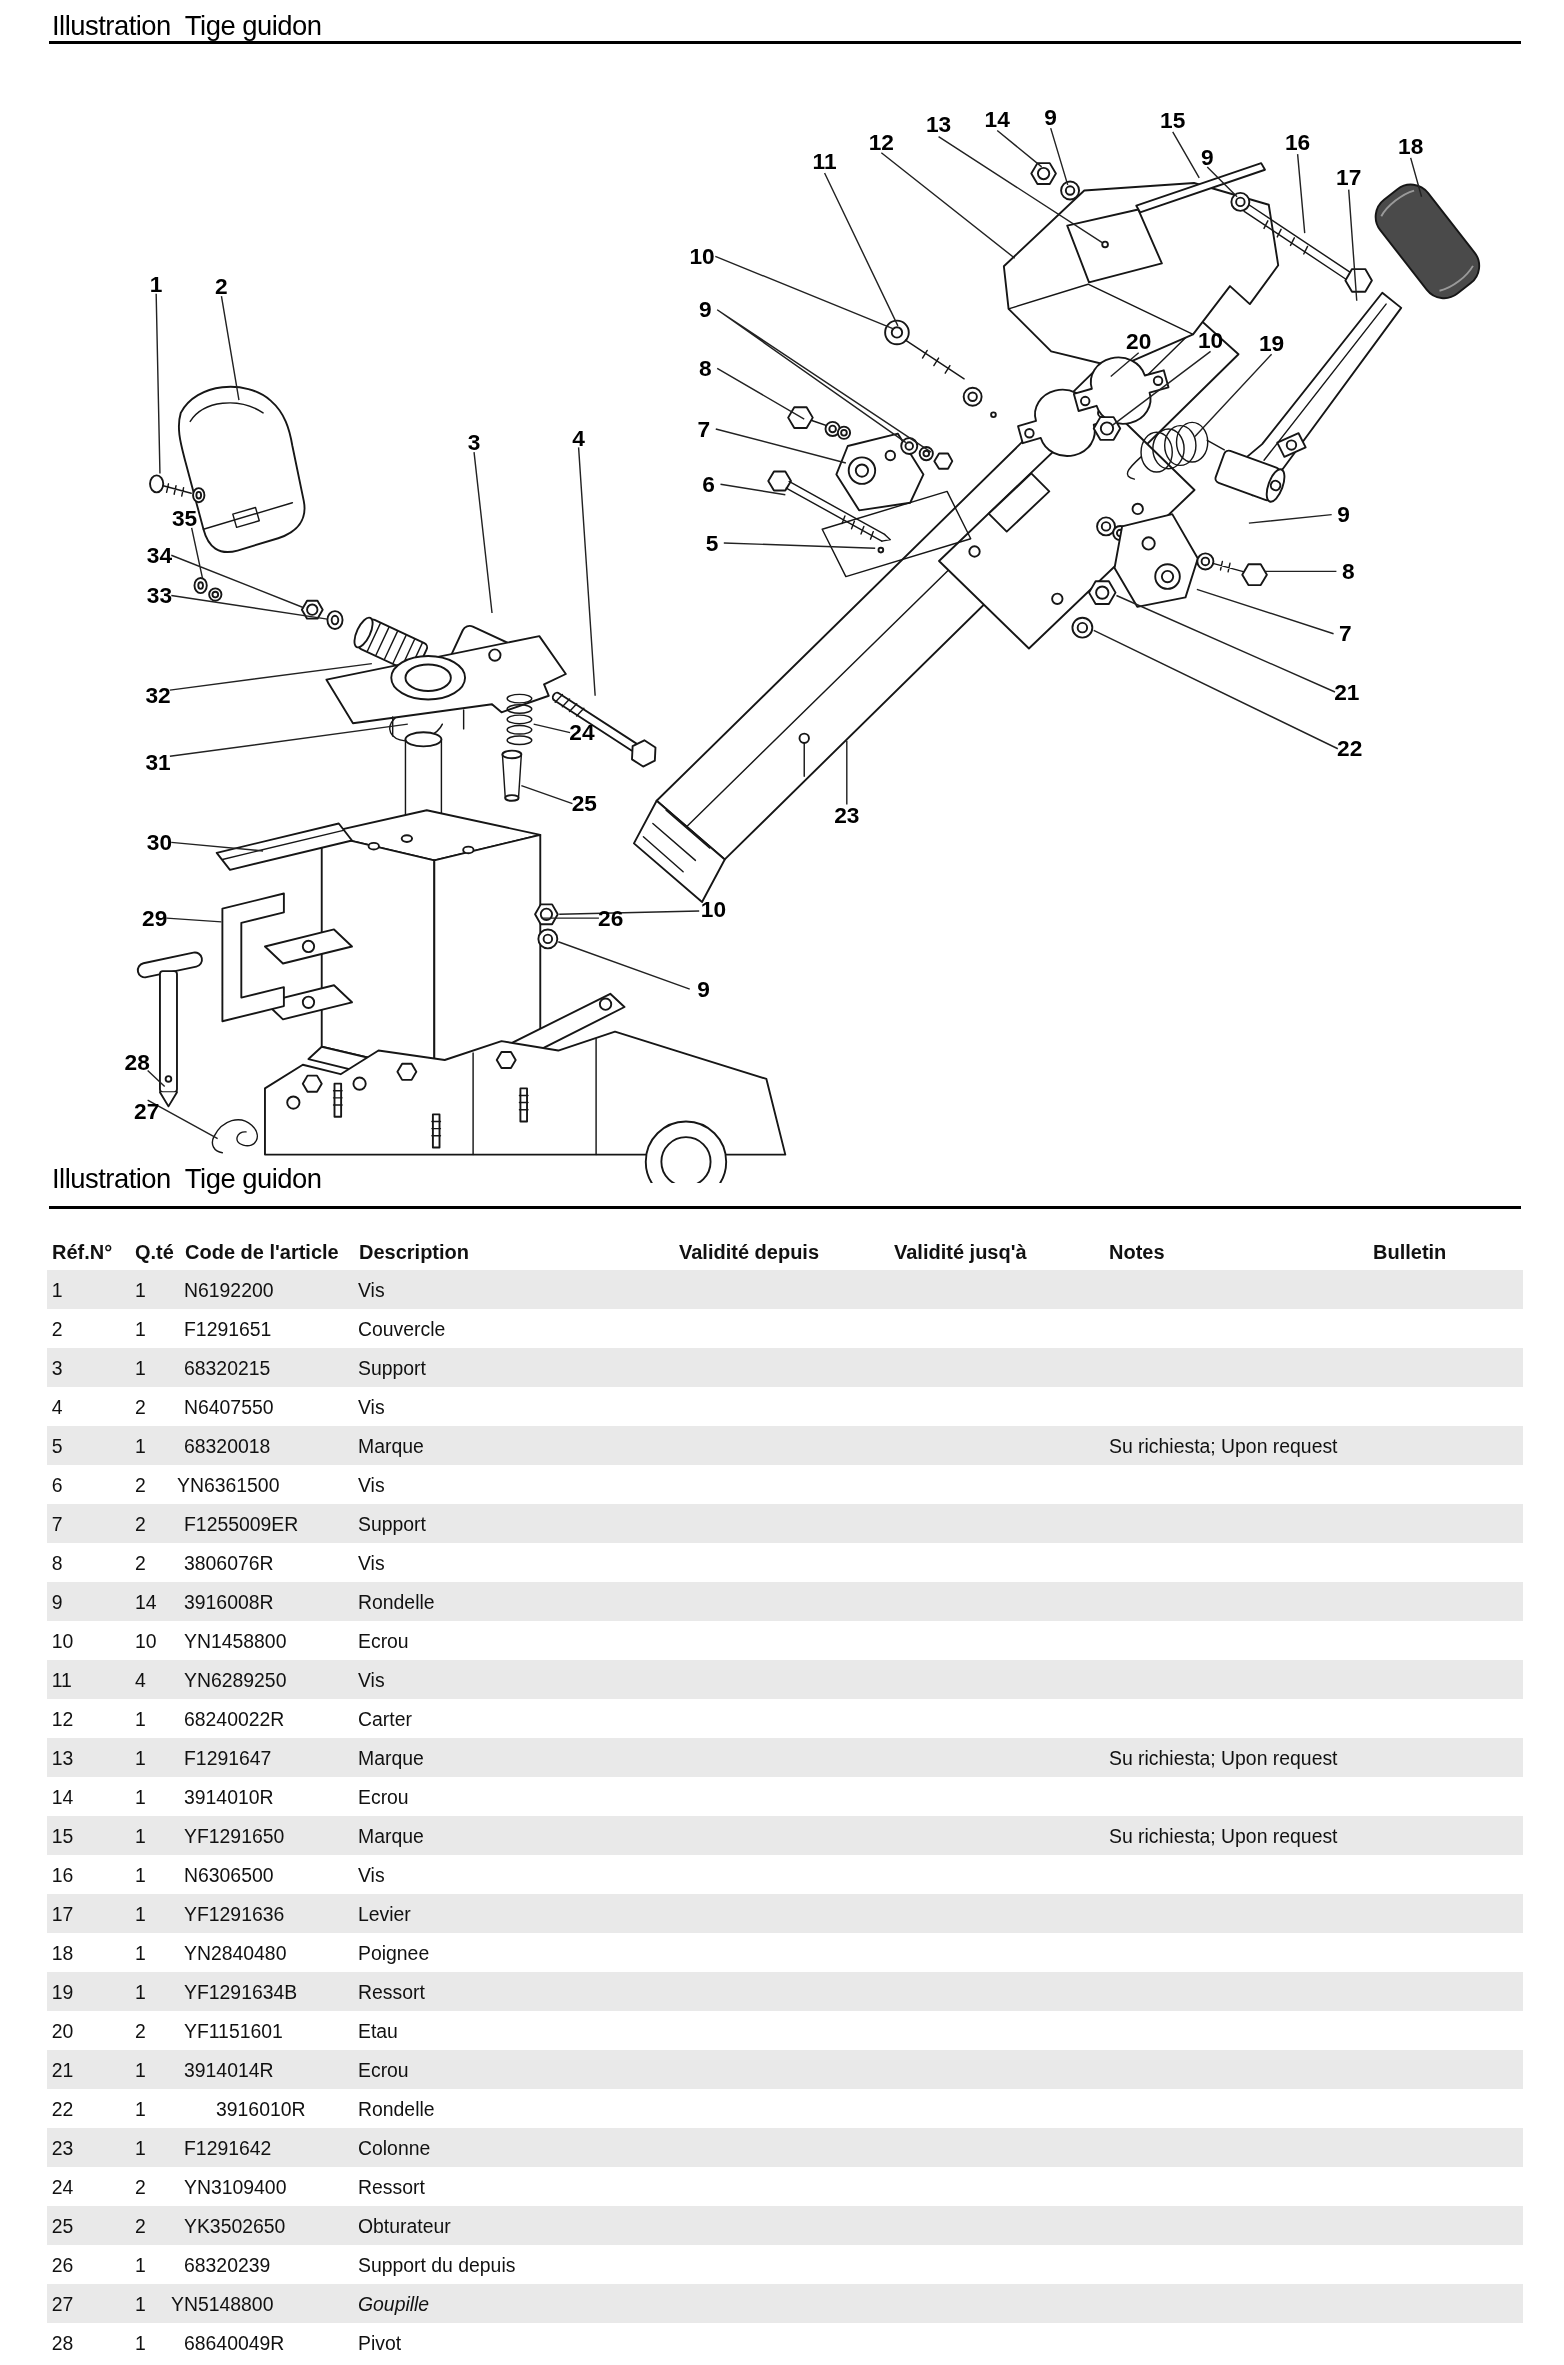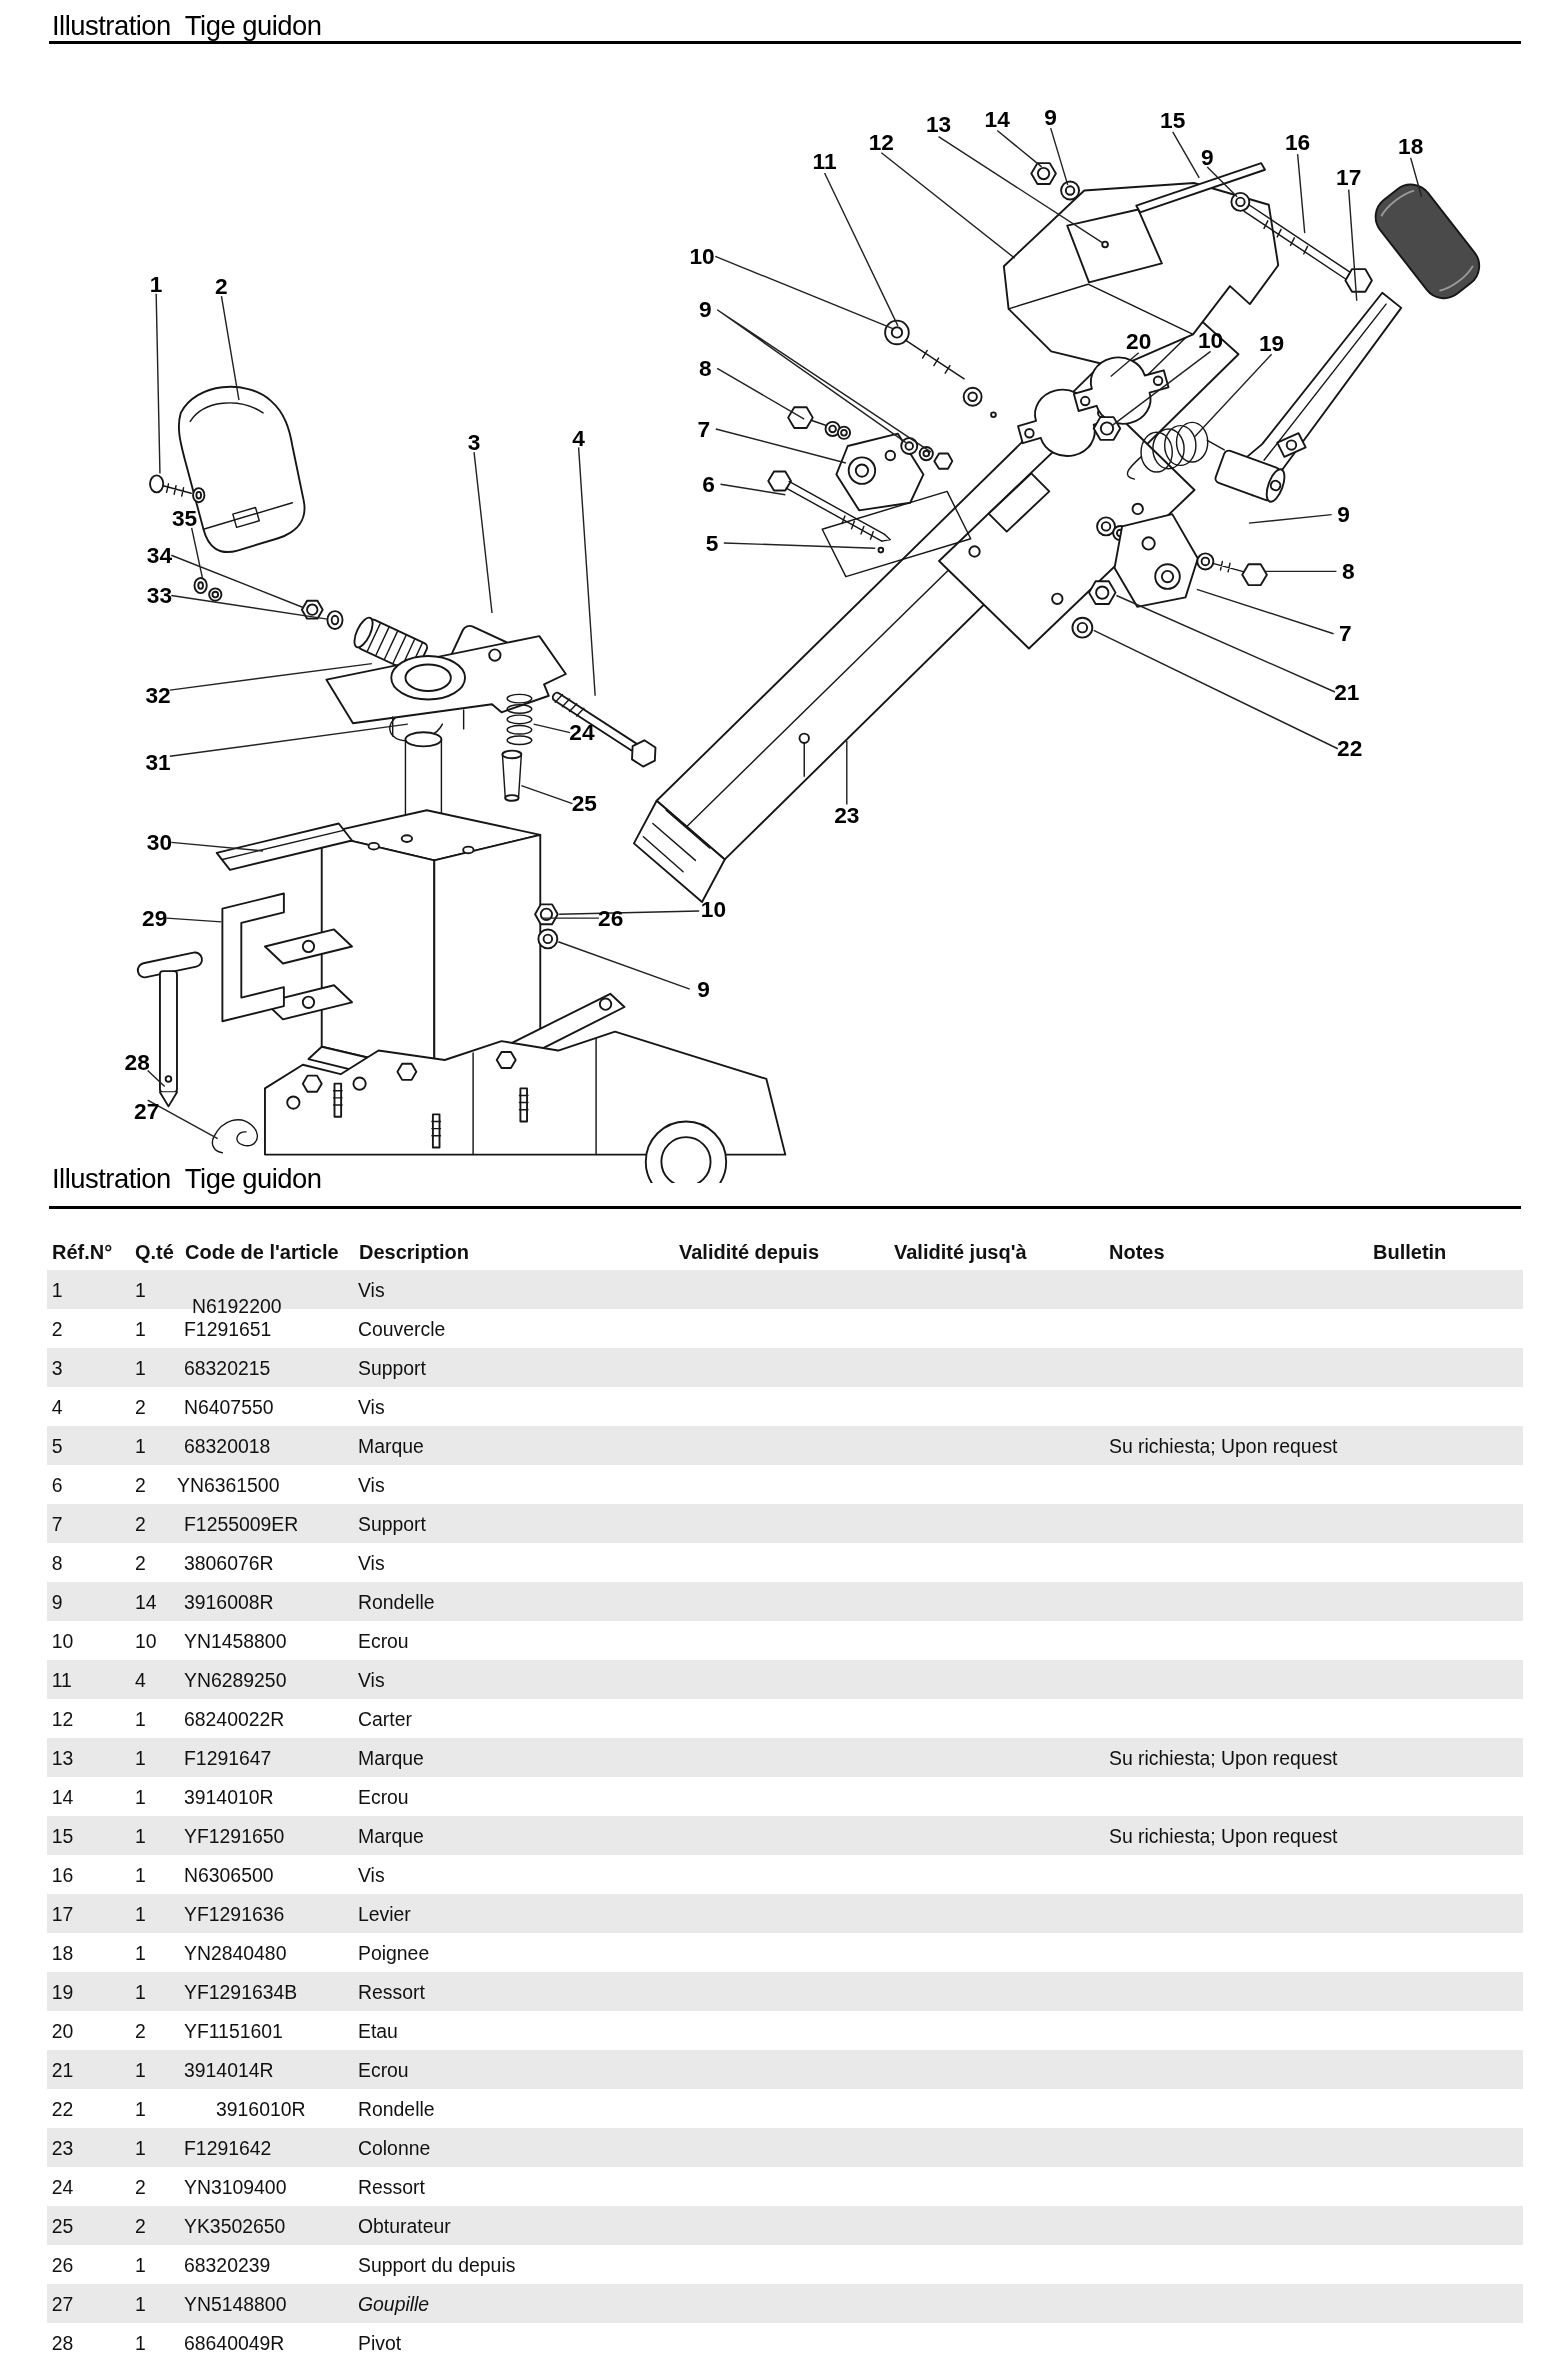--- a/index.html
+++ b/index.html
@@ -395,21 +395,21 @@
     <span style="left:679px">Validité depuis</span>
     <span style="left:894px">Validité jusq'à</span>
     <span style="left:1109px">Notes</span>
     <span style="left:1373px">Bulletin</span>
   </div>
 
   <div class="tbody">
       <div class="trow stripe">
         <span class="cell" style="left: 4.7px;">1</span>
         <span class="cell" style="left: 88px;">1</span>
-        <span class="cell" style="left: 145px; margin-top: 16px;">N6192200</span>
+        <span class="cell" style="left: 137px;">N6192200</span>
         <span class="cell" style="left: 311px;">Vis</span>
         <span class="cell" style="left: 632px;"></span>
         <span class="cell" style="left: 847px;"></span>
         <span class="cell" style="left: 1062px;"></span>
         <span class="cell" style="left: 1326px;"></span>
       </div>
       <div class="trow">
         <span class="cell" style="left: 4.7px;">2</span>
         <span class="cell" style="left: 88px;">1</span>
         <span class="cell" style="left: 137px;">F1291651</span>
@@ -655,21 +655,21 @@
         <span class="cell" style="left: 137px;">68320239</span>
         <span class="cell" style="left: 311px;">Support du depuis</span>
         <span class="cell" style="left: 632px;"></span>
         <span class="cell" style="left: 847px;"></span>
         <span class="cell" style="left: 1062px;"></span>
         <span class="cell" style="left: 1326px;"></span>
       </div>
       <div class="trow stripe">
         <span class="cell" style="left: 4.7px;">27</span>
         <span class="cell" style="left: 88px;">1</span>
-        <span class="cell" style="left: 137px;">YN5148800</span>
+        <span class="cell" style="left: 124px;">YN5148800</span>
         <span class="cell" style="left: 311px; font-style: italic;">Goupille</span>
         <span class="cell" style="left: 632px;"></span>
         <span class="cell" style="left: 847px;"></span>
         <span class="cell" style="left: 1062px;"></span>
         <span class="cell" style="left: 1326px;"></span>
       </div>
       <div class="trow">
         <span class="cell" style="left: 4.7px;">28</span>
         <span class="cell" style="left: 88px;">1</span>
         <span class="cell" style="left: 137px;">68640049R</span>

